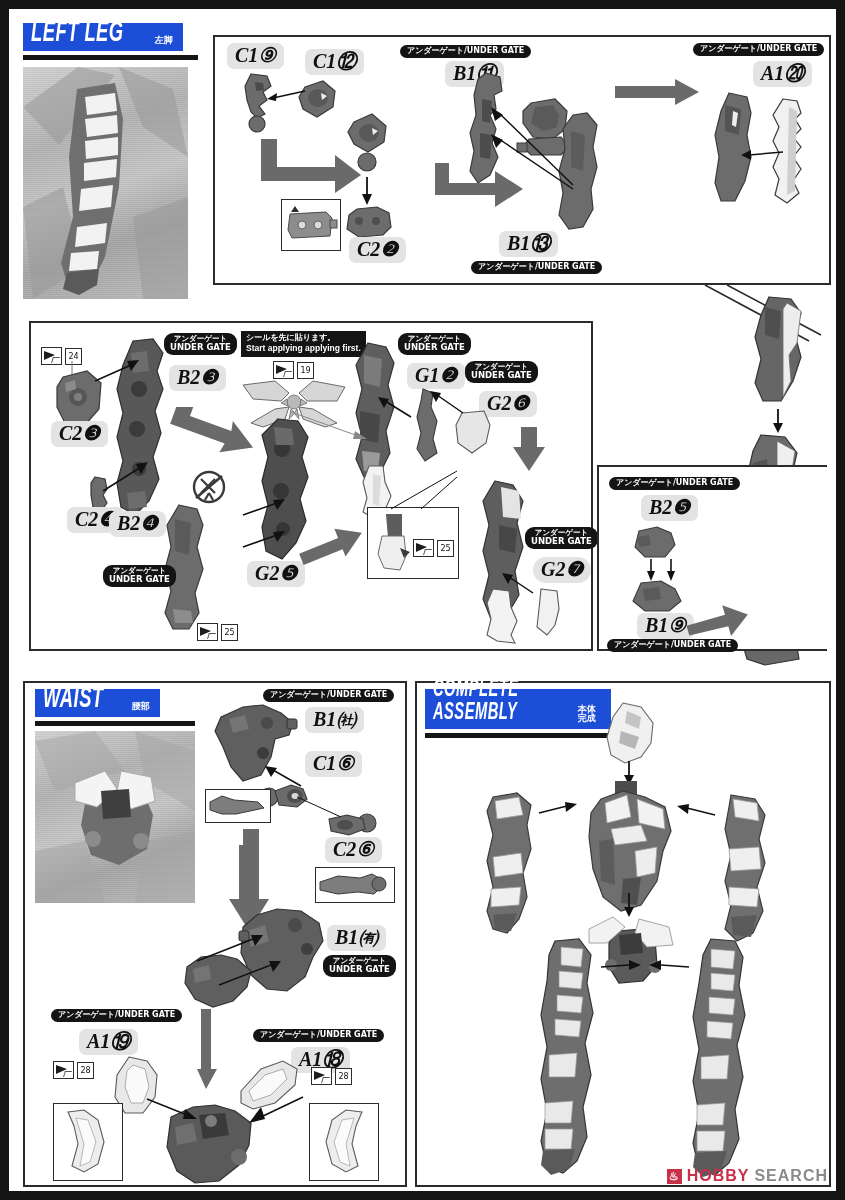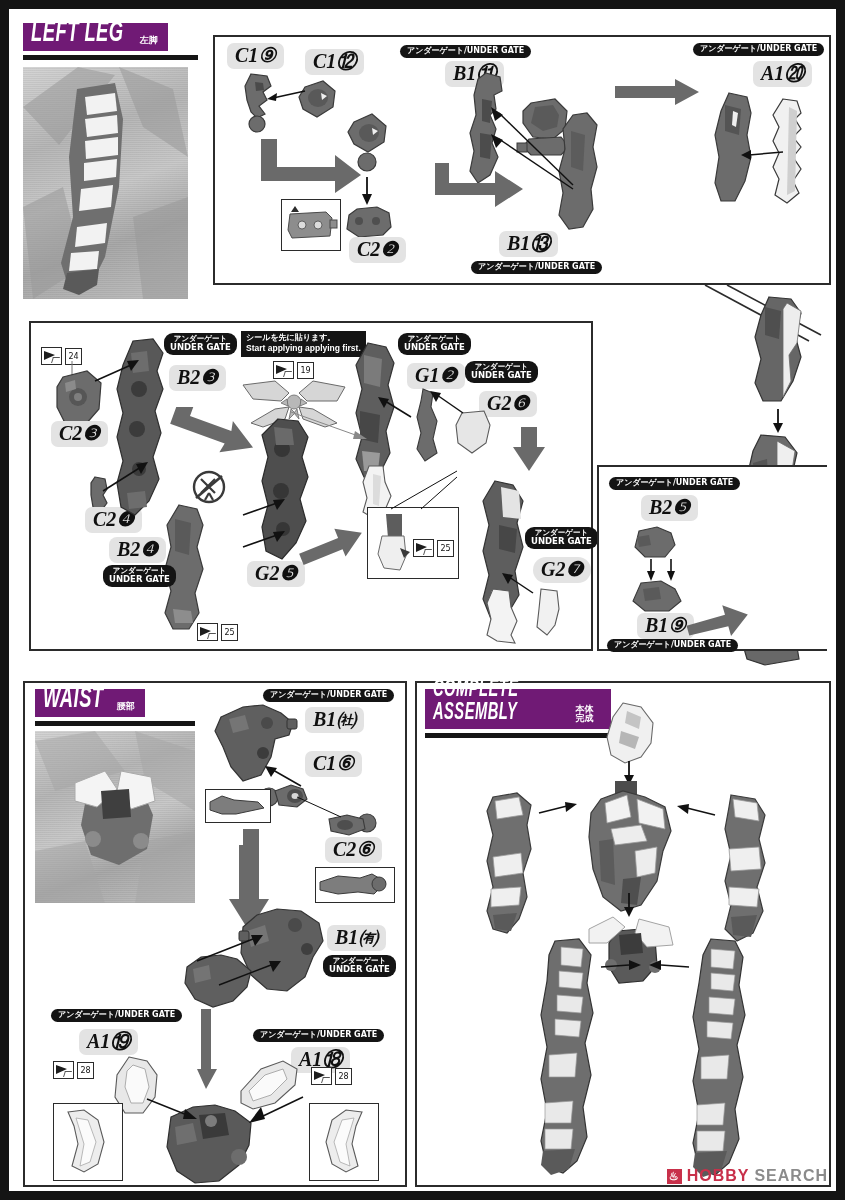--- a/index.html
+++ b/index.html
@@ -14,23 +14,23 @@
     border:9px solid #141414;
   }
 
   
   .panel{position:absolute;box-sizing:border-box;background:#fff;}
   .framed{border:2px solid #2b2b2b;}
 
   
   .sect-title{position:absolute;}
   .sect-title .bar{
-    background:#701a75;color:#fff;
+    background:#1d4ed8;color:#fff;
     padding:3px 10px 4px 8px;
-    display:inline-flex;align-items:flex-end;gap:8px;
+    display:inline-flex;align-items:flex-end;gap:23px;
     line-height:1;
   }
   .sect-title .en{
     font-family:"Liberation Sans", sans-serif;
     font-weight:bold;font-style:italic;
     font-size:20px;letter-spacing:0.5px;
     transform:scaleY(1.45) scaleX(0.92);
     transform-origin:left bottom;
     display:inline-block;
     padding-bottom:1px;
@@ -332,21 +332,21 @@
       <path d="M12 14 L22 11 L23 20 L13 23 Z" fill="#8b8b8b"></path>
     </svg>
   </div>
   <div class="pcode" style="left:42px;top:412px;">C2❸</div>
 
   <div class="part" style="left:78px;top:466px;">
     <svg width="24" height="38" viewBox="0 0 24 38">
       <path d="M8 2 L18 4 L20 14 L16 20 L20 28 L14 36 L6 32 L4 20 L4 8 Z" fill="#6c6c6c" stroke="#3a3a3a" stroke-width="1.2"></path>
     </svg>
   </div>
-  <div class="pcode" style="left:58px;top:498px;margin-left:18px;">C2❹</div>
+  <div class="pcode" style="left:58px;top:498px;">C2❹</div>
 
   <div class="ugate two" style="left:155px;top:324px;">
     <span class="l1">アンダーゲート</span>
     <span class="l2">UNDER GATE</span>
   </div>
   <div class="pcode" style="left:160px;top:356px;">B2❸</div>
   <div class="part" style="left:98px;top:328px;">
     <svg width="66" height="186" viewBox="0 0 66 186">
       <path d="M26 4 L46 2 L56 16 L50 34 L56 52 L48 74 L54 96 L46 120 L52 142 L42 164 L28 178 L14 170 L10 146 L16 124 L10 100 L16 76 L10 52 L16 28 Z" fill="#585858" stroke="#2f2f2f" stroke-width="1.2"></path>
       <circle cx="32" cy="52" r="8" fill="#3b3b3b"></circle>
@@ -365,21 +365,21 @@
     <polygon points="47,3 35,5 40,15" fill="#111"></polygon>
   </svg>
 
   <div class="part" style="left:148px;top:494px;">
     <svg width="58" height="132" viewBox="0 0 58 132">
       <path d="M22 2 L40 6 L46 22 L40 44 L46 66 L38 90 L42 110 L32 126 L16 126 L8 110 L14 88 L8 66 L14 44 L10 22 Z" fill="#6c6c6c" stroke="#3a3a3a" stroke-width="1.2"></path>
       <path d="M18 16 L34 20 L32 52 L18 48 Z" fill="#5a5a5a"></path>
       <path d="M16 106 L34 108 L36 120 L18 120 Z" fill="#8d8d8d"></path>
     </svg>
   </div>
-  <div class="pcode" style="left:100px;top:528px;border-radius:8px;">B2❹</div>
+  <div class="pcode" style="left:100px;top:502px;border-radius:8px;">B2❹</div>
   <div class="ugate two" style="left:94px;top:556px;">
     <span class="l1">アンダーゲート</span>
     <span class="l2">UNDER GATE</span>
   </div>
   <div class="stk" style="left:188px;top:614px;">
     <span class="icon"></span>
     <span class="sn">25</span>
   </div>
 
   <div class="part" style="left:180px;top:458px;">

